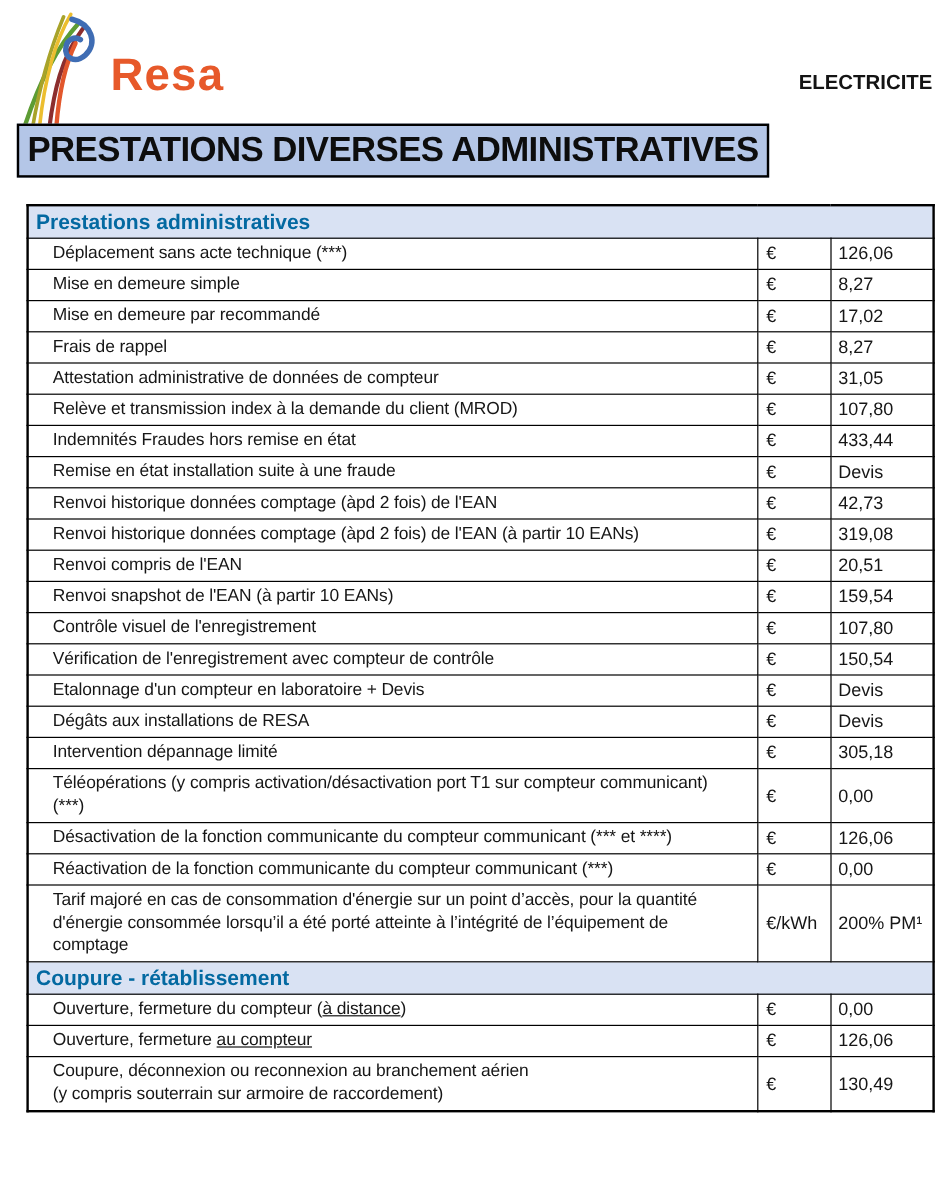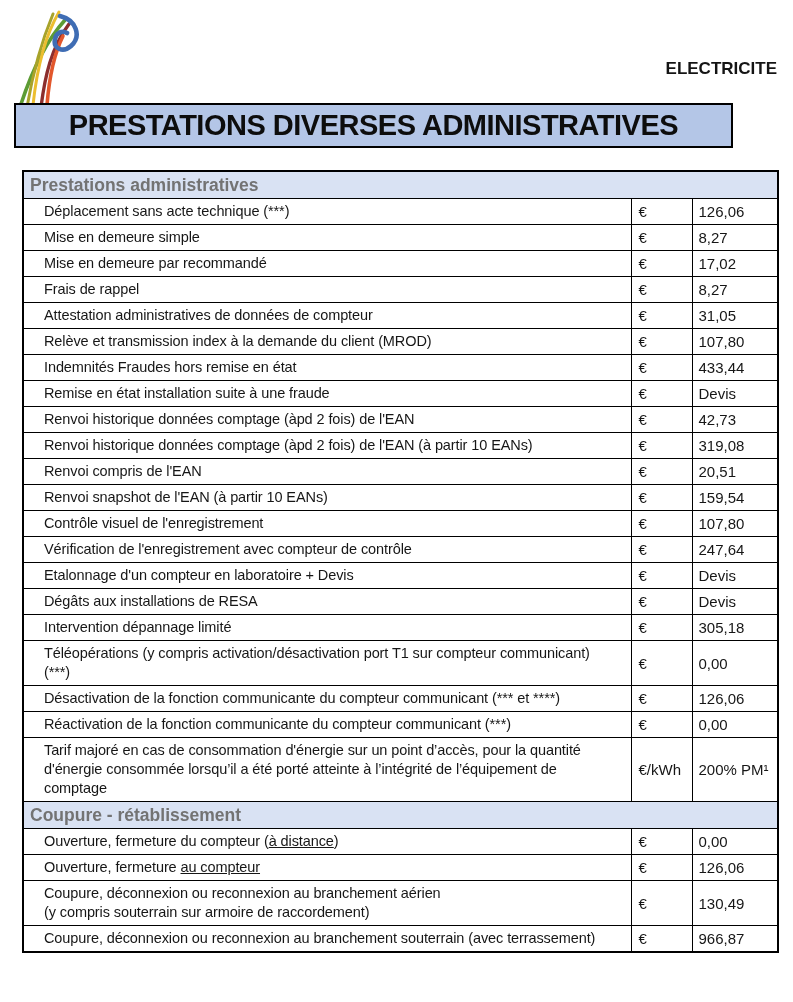--- a/index.html
+++ b/index.html
@@ -15,34 +15,34 @@
     margin-left:12px;margin-top:36px;font-size:38px;font-weight:bold;
     color:#e7592a;letter-spacing:1px;line-height:1;
   }
   
   .header-line{
     position:absolute;top:59px;right:16px;display:flex;gap:46px;
     font-size:17px;font-weight:600;color:#141414;white-space:nowrap;justify-content:center;
   }
   
   .banner{
-    position:absolute;left:14px;top:103px;width:719px;height:45px;
+    position:absolute;left:14px;top:103px;width:627px;height:45px;
     box-sizing:border-box;border:2.5px solid #000;background:#b4c6e7;
     display:flex;align-items:center;justify-content:center;
   }
   .banner .title{
     font-size:29px;font-weight:800;letter-spacing:-0.5px;color:#0d0d0d;
   }
   
   .table-wrap{position:absolute;left:22px;top:170px;width:755px;}
   table{width:100%;border-collapse:collapse;border:2.5px solid #000;table-layout:fixed;}
   td{border:1px solid #000;vertical-align:middle;box-sizing:border-box;}
   td.section{
     background:#d9e2f3;font-size:17.5px;font-weight:bold;
-    padding:3px 6px;line-height:20px;color:#737373;
+    padding:3px 6px;line-height:20px;color:#0369a1;
   }
   td.label{
     font-size:14.5px;letter-spacing:-0.1px;padding:3px 20px;line-height:19px;
     white-space:pre-line;
   }
   td.unit{font-size:15px;padding:3px 7px;line-height:19px;text-align:left;}
   td.price{font-size:15px;padding:3px 6px;line-height:19px;}
   .u{text-decoration:underline;}
 </style>
 </head>
@@ -52,20 +52,21 @@
   <span>
     <svg width="62" height="100" viewBox="0 0 62 100">
       <path d="M3,96 C13,66 27,34 47,12" stroke="#5d9c34" stroke-width="3.6" fill="none" stroke-linecap="round"></path>
       <path d="M9,99 C15,64 25,30 35,6" stroke="#a8a32a" stroke-width="3" fill="none" stroke-linecap="round"></path>
       <path d="M15,97 C19,60 27,28 41,4" stroke="#ecbe2f" stroke-width="3" fill="none" stroke-linecap="round"></path>
       <path d="M23,99 C27,68 33,40 51,16" stroke="#8c2e2e" stroke-width="3.4" fill="none" stroke-linecap="round"></path>
       <path d="M29,97 C31,72 35,48 45,28" stroke="#e2572c" stroke-width="3.6" fill="none" stroke-linecap="round"></path>
       <path d="M42,8 C58,12 64,28 53,38 C45,45 35,41 37,31 C38,25 44,22 49,25" stroke="#3f6db4" stroke-width="4.6" fill="none" stroke-linecap="round"></path>
     </svg>
   </span>
+  <span class="wordmark">Resa</span>
 </div>
 
 <div class="header-line">
   <span>ELECTRICITE</span>
 </div>
 
 <div class="banner">
   <span class="title">PRESTATIONS DIVERSES ADMINISTRATIVES</span>
 </div>
 
@@ -94,21 +95,21 @@
           <td class="label">Mise en demeure par recommandé</td>
           <td class="unit">€</td>
           <td class="price">17,02</td>
         </tr>
         <tr>
           <td class="label">Frais de rappel</td>
           <td class="unit">€</td>
           <td class="price">8,27</td>
         </tr>
         <tr>
-          <td class="label">Attestation administratives de données de compteur</td>
+          <td class="label">Attestation administrative de données de compteur</td>
           <td class="unit">€</td>
           <td class="price">31,05</td>
         </tr>
         <tr>
           <td class="label">Relève et transmission index à la demande du client (MROD)</td>
           <td class="unit">€</td>
           <td class="price">107,80</td>
         </tr>
         <tr>
           <td class="label">Indemnités Fraudes hors remise en état</td>
@@ -141,21 +142,21 @@
           <td class="price">159,54</td>
         </tr>
         <tr>
           <td class="label">Contrôle visuel de l'enregistrement</td>
           <td class="unit">€</td>
           <td class="price">107,80</td>
         </tr>
         <tr>
           <td class="label">Vérification de l'enregistrement avec compteur de contrôle</td>
           <td class="unit">€</td>
-          <td class="price">247,64</td>
+          <td class="price">150,54</td>
         </tr>
         <tr>
           <td class="label">Etalonnage d'un compteur en laboratoire + Devis</td>
           <td class="unit">€</td>
           <td class="price">Devis</td>
         </tr>
         <tr>
           <td class="label">Dégâts aux installations de RESA</td>
           <td class="unit">€</td>
           <td class="price">Devis</td>
@@ -200,20 +201,15 @@
           <td class="label"><span>Ouverture, fermeture </span><span class="u">au compteur</span></td>
           <td class="unit">€</td>
           <td class="price">126,06</td>
         </tr>
         <tr>
           <td class="label">Coupure, déconnexion ou reconnexion au branchement aérien
 (y compris souterrain sur armoire de raccordement)</td>
           <td class="unit">€</td>
           <td class="price">130,49</td>
         </tr>
-        <tr>
-          <td class="label">Coupure, déconnexion ou reconnexion au branchement souterrain (avec terrassement)</td>
-          <td class="unit">€</td>
-          <td class="price">966,87</td>
-        </tr>
       </tbody>
   </table>
 </div>
 
 </body></html>

